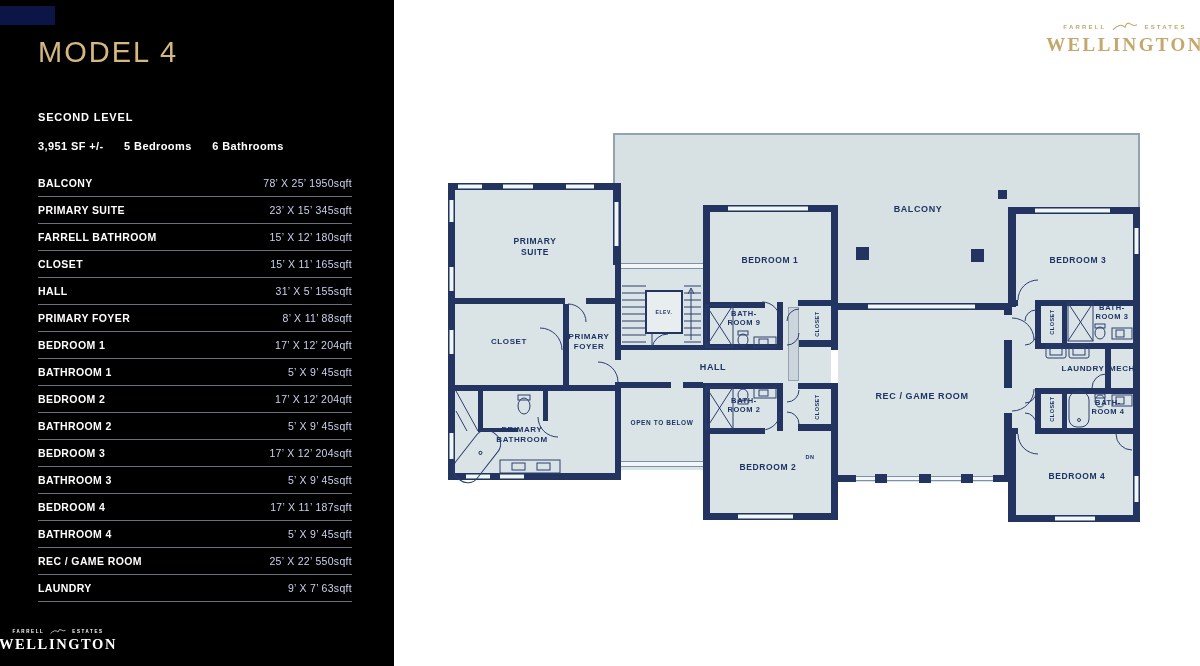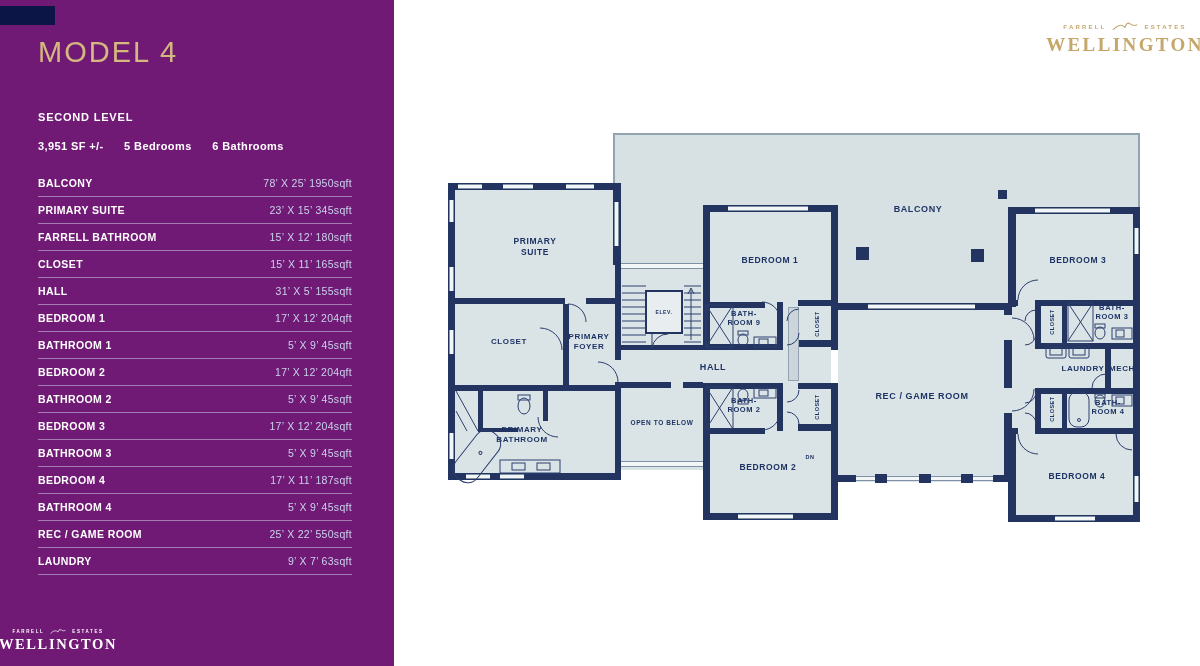--- a/index.html
+++ b/index.html
@@ -1,20 +1,20 @@
 <!DOCTYPE html>
 <html><head>
 <meta charset="utf-8">
 <style>
   html,body{margin:0;padding:0;}
   body{width:1200px;height:666px;position:relative;overflow:hidden;background:#ffffff;
        font-family:"Liberation Sans", sans-serif;}
   .abs{position:absolute;}
   
-  .sidebar{left:0;top:0;width:394px;height:666px;background:#701a75;}
+  .sidebar{left:0;top:0;width:394px;height:666px;background:#000000;}
   .corner-patch{left:0;top:6px;width:55px;height:19px;background:#0b1646;}
   .model-title{left:38px;top:36px;font-size:29px;letter-spacing:2px;color:#d5b87f;font-weight:400;}
   .level{left:38px;top:111px;font-size:11px;font-weight:bold;letter-spacing:.8px;color:#ffffff;}
   .stats{left:38px;top:140px;font-size:11px;font-weight:bold;letter-spacing:.4px;color:#ffffff;}
   .stats span{margin-right:17px;}
   .rtable{left:38px;top:170px;width:314px;}
   .rt-row{display:flex;justify-content:space-between;align-items:center;height:26px;
           border-bottom:1px solid rgba(213,222,242,.5);}
   .rt-name{font-size:10.5px;font-weight:bold;letter-spacing:.4px;color:#ffffff;}
   .rt-dims{font-size:10.5px;letter-spacing:.3px;color:#c9d2ec;}
@@ -72,20 +72,24 @@
       </div>
     <div class="rt-row">
         <span class="rt-name">CLOSET</span>
         <span class="rt-dims">15’ X 11’ 165sqft</span>
       </div>
     <div class="rt-row">
         <span class="rt-name">HALL</span>
         <span class="rt-dims">31’ X 5’ 155sqft</span>
       </div>
     <div class="rt-row">
+        <span class="rt-name">PRIMARY FOYER</span>
+        <span class="rt-dims">8’ X 11’ 88sqft</span>
+      </div>
+    <div class="rt-row">
         <span class="rt-name">BEDROOM 1</span>
         <span class="rt-dims">17’ X 12’ 204qft</span>
       </div>
     <div class="rt-row">
         <span class="rt-name">BATHROOM 1</span>
         <span class="rt-dims">5’ X 9’ 45sqft</span>
       </div>
     <div class="rt-row">
         <span class="rt-name">BEDROOM 2</span>
         <span class="rt-dims">17’ X 12’ 204qft</span>

